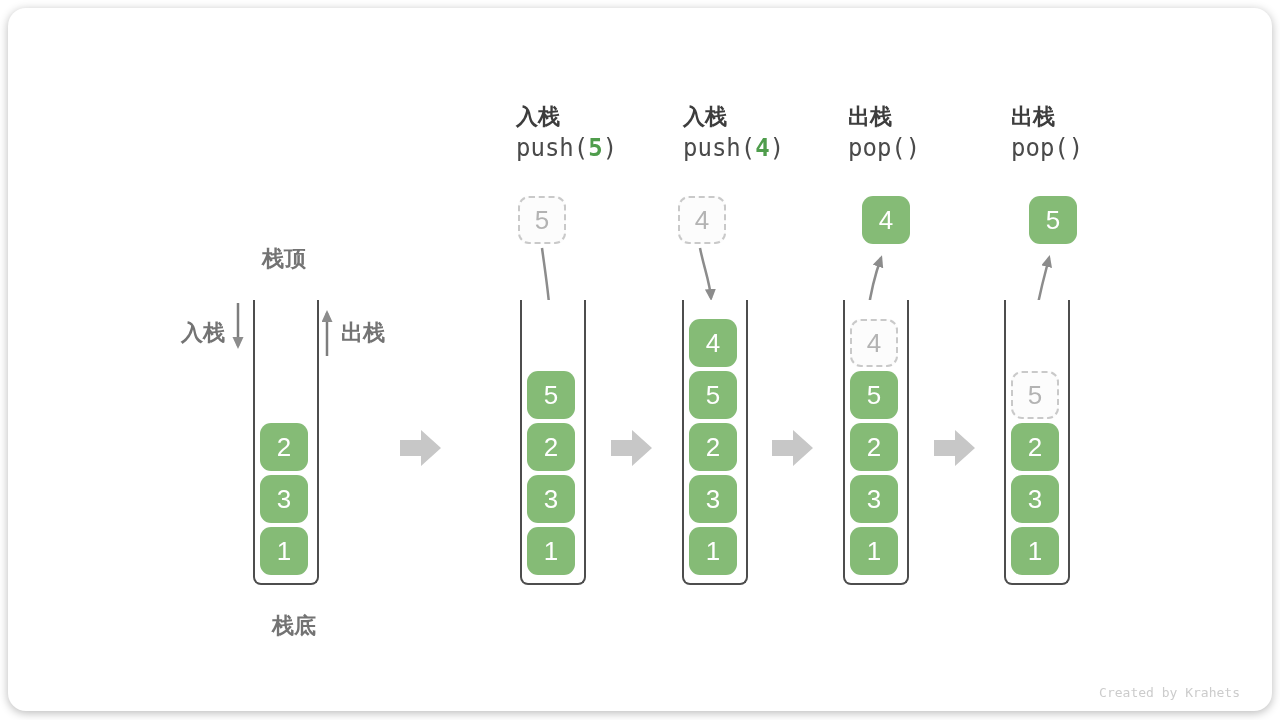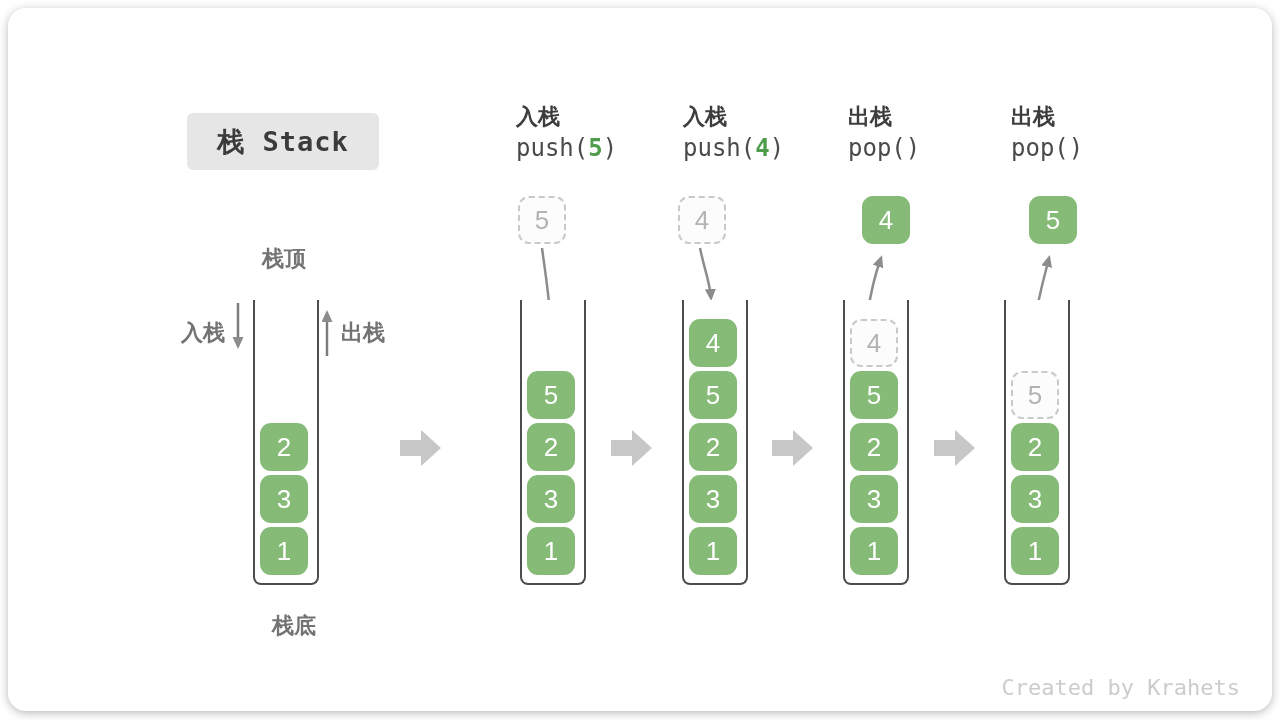--- a/index.html
+++ b/index.html
@@ -34,33 +34,30 @@
        display:flex;align-items:center;justify-content:center;
        font-size:26px;z-index:3;}
   .blk.solid{background:#85bb76;color:#ffffff;}
   .blk.dashed{background:#fcfcfc;border:2px dashed #c9c9c9;color:#b3b3b3;}
 
   
   .lbl{font-size:22px;font-weight:700;color:#737373;}
   .lbl.center{width:62px;text-align:center;}
 
   .watermark{right:40px;bottom:20px;font-family:"DejaVu Sans Mono","Liberation Mono",monospace;
-             font-size:22px;color:#cccccc;z-index:2;}
+             font-size:13px;color:#cccccc;z-index:2;}
 
   svg.overlay{position:absolute;left:0;top:0;z-index:1;pointer-events:none;}
 </style>
 </head>
 <body>
 
 <div class="stage">
   <div class="card"></div>
 
-  <div class="abs title-box">
-    <span class="title-text">栈 Stack</span>
-  </div>
 
   <div class="abs op" style="left:516px">
     <div class="op-name">入栈</div>
     <div class="op-code"><span>push(</span><span class="arg">5</span><span>)</span></div>
   </div>
   <div class="abs op" style="left:683px">
     <div class="op-name">入栈</div>
     <div class="op-code"><span>push(</span><span class="arg">4</span><span>)</span></div>
   </div>
   <div class="abs op" style="left:848px">

